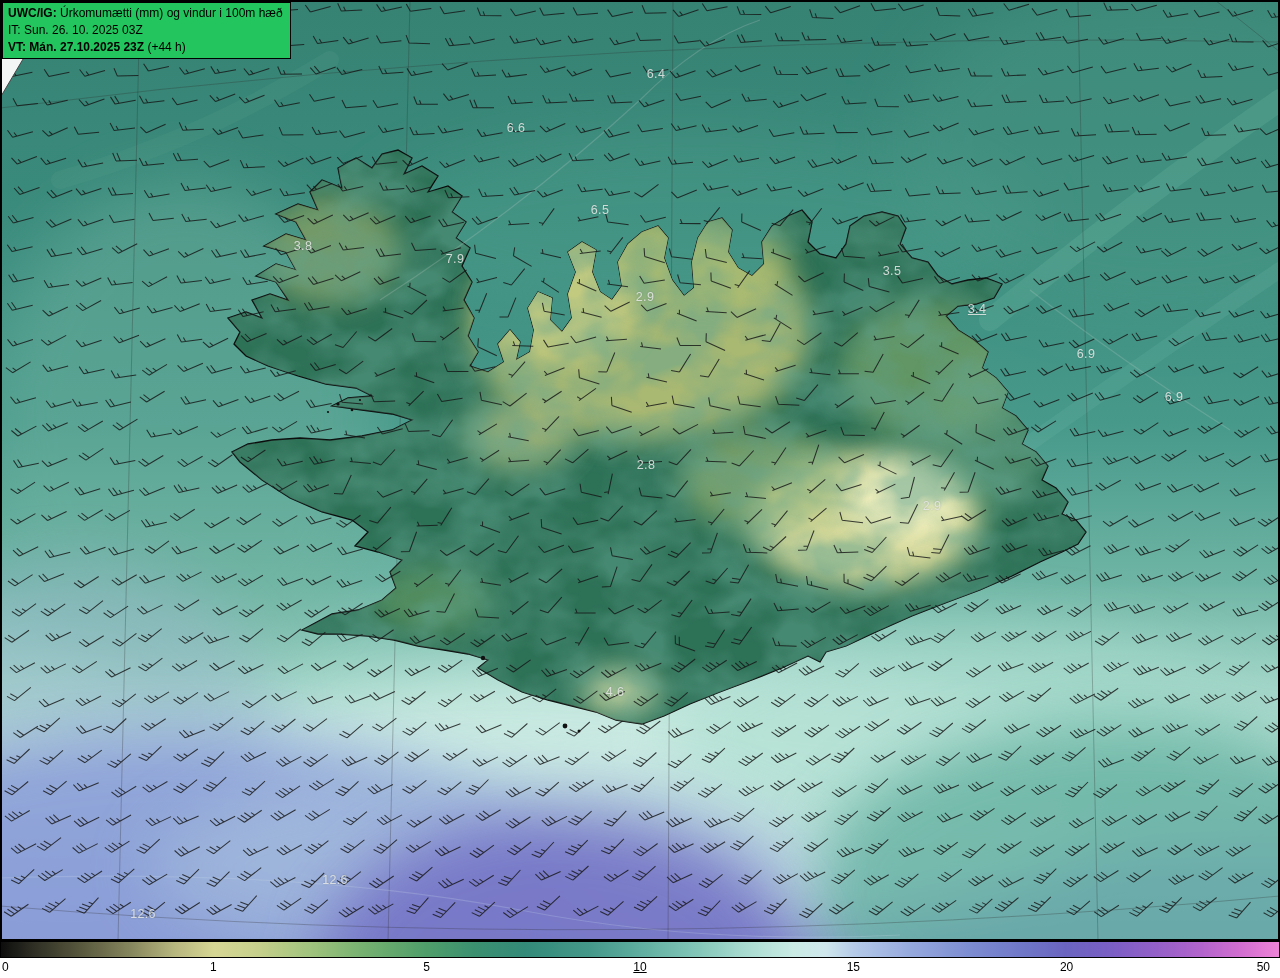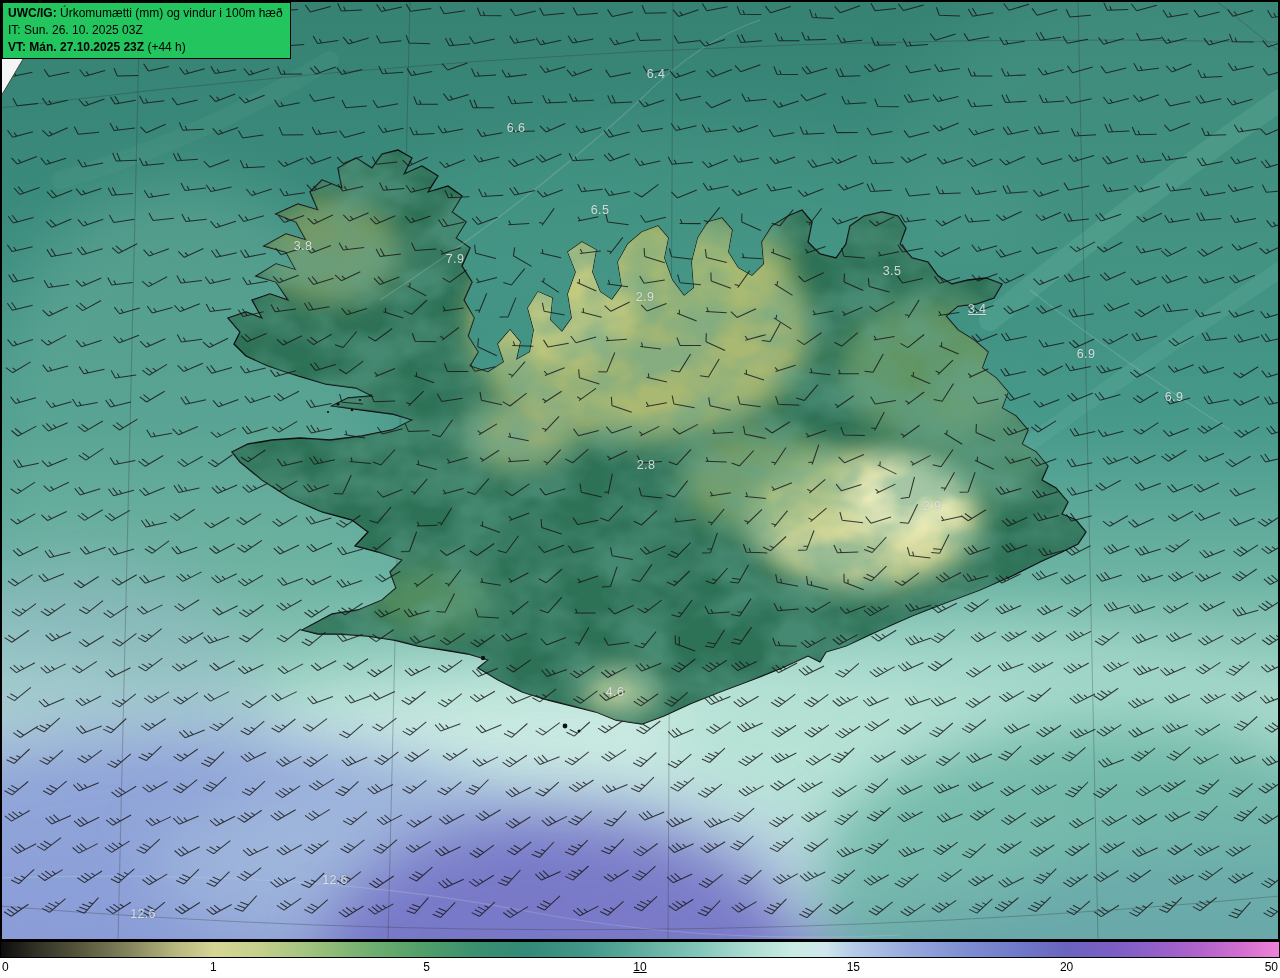--- a/index.html
+++ b/index.html
@@ -25,21 +25,21 @@
   }
   .title-box .b{font-weight:bold;}
   .colorbar{position:absolute;left:0;top:941px;width:1280px;height:37px;background:#fff;}
   .cb-grad{
     position:absolute;top:0;left:0;width:1278px;height:15px;
     border:1px solid #000;
   }
   .cb-ticks{position:absolute;top:17px;left:0;width:1280px;height:20px;background:#fff;}
   .cb-tick{position:absolute;top:2px;transform:translateX(-50%);font-size:12px;color:#000;}
   .cb-tick.first{transform:none;left:2px;}
-  .cb-tick.last{transform:none;left:auto;right:2px;}
+  .cb-tick.last{transform:none;left:auto;right:10px;}
   .barbs path{stroke:#161616;stroke-width:1.05;fill:none;opacity:.82;}
   .graticule path{stroke:#2e2e2e;stroke-width:.9;fill:none;opacity:.32;}
   .contours path{fill:none;}
 </style>
 </head>
 <body>
 
 <div class="frame">
   <div class="map-area">
     <svg class="map-svg" viewBox="0 0 1280 941">

